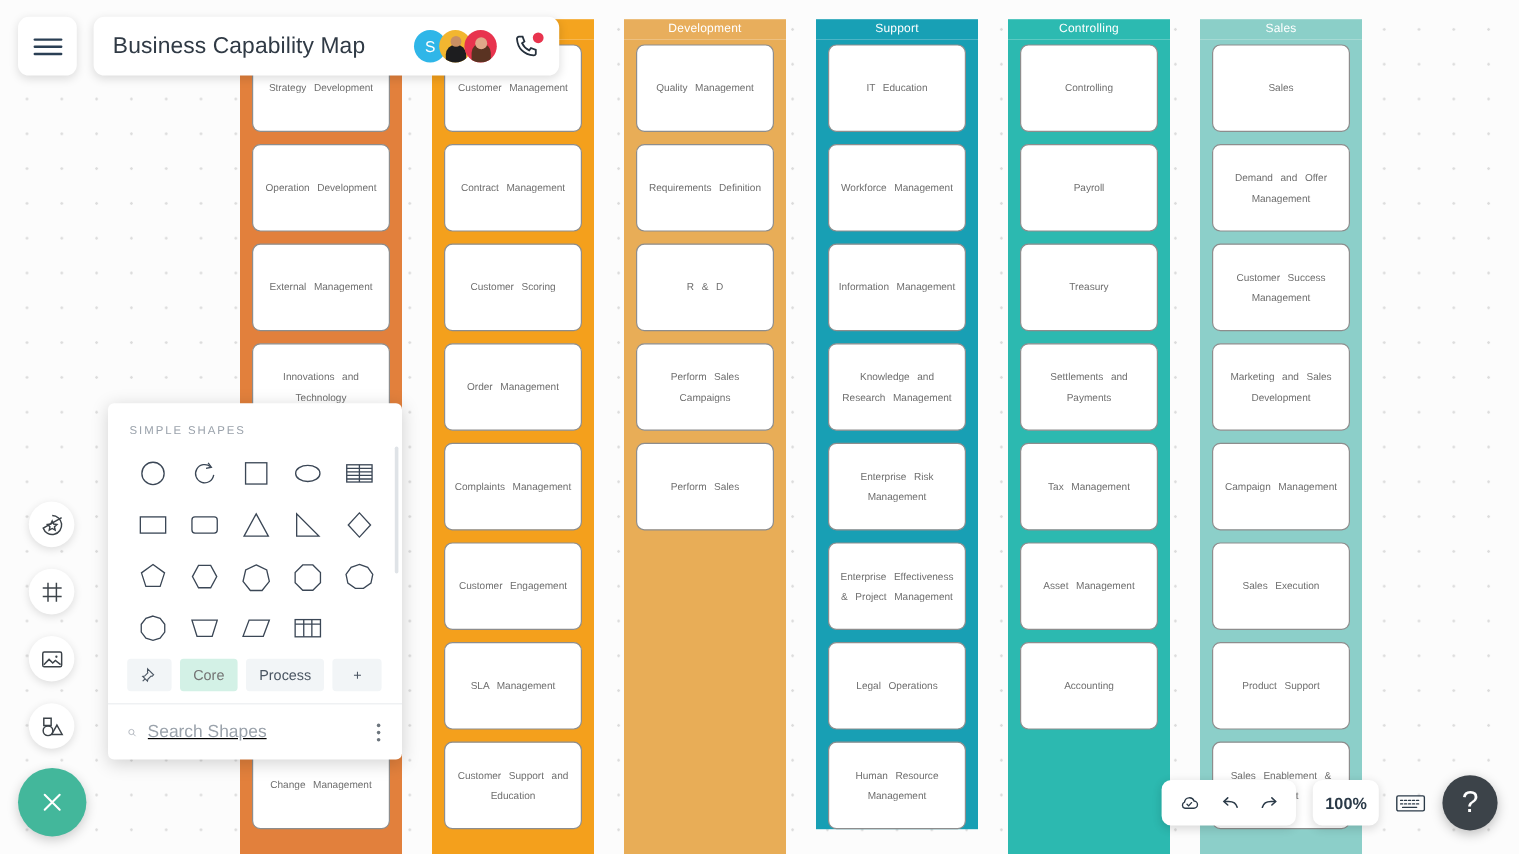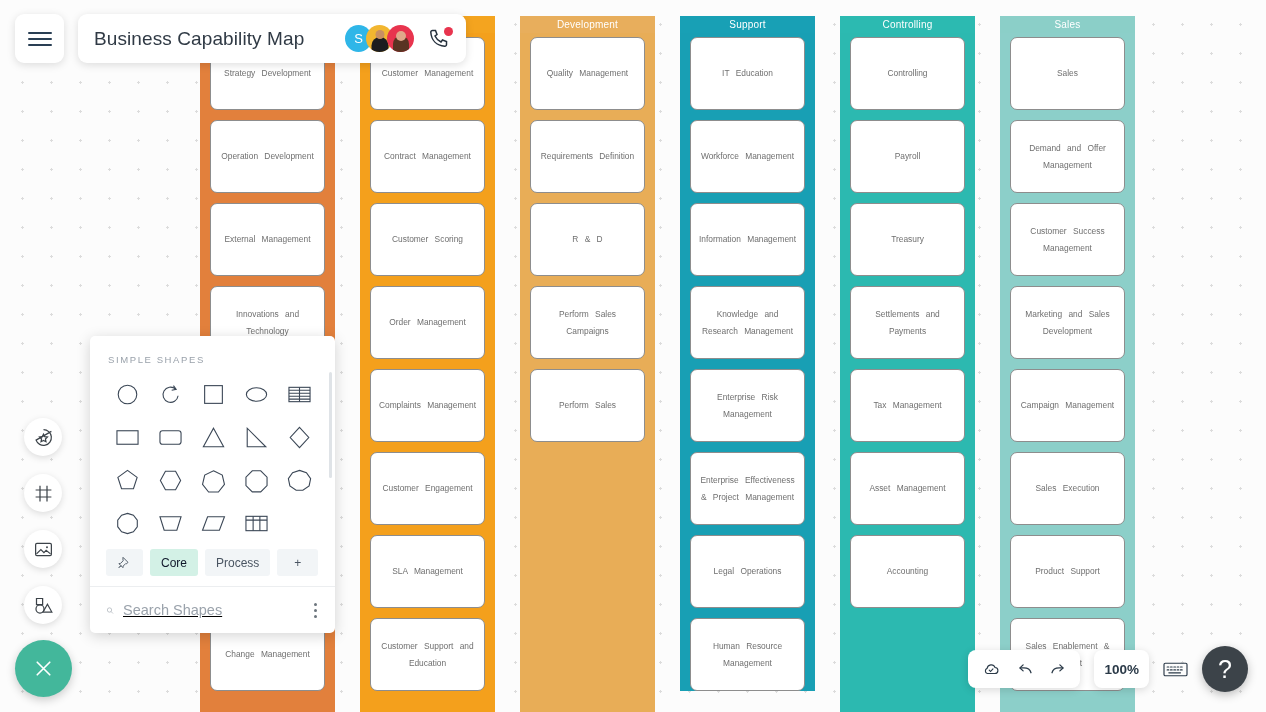--- a/index.html
+++ b/index.html
@@ -187,21 +187,21 @@
     border-bottom: 1px solid #eceef0;
   }
   .tab-chip {
     height: 27px; min-width: 41px;
     background: #f2f5f7;
     border-radius: 3px;
     display: flex; align-items: center; justify-content: center;
     font-size: 12px; color: #4a5562;
     padding: 0 11px;
   }
-  .tab-chip.active { background: #d3f1e6; color: #0f172a; }
+  .tab-chip.active { background: #d3f1e6; color: #737373; }
   .tab-chip.icon-chip { padding: 0; min-width: 37px; }
   .search-row {
     display: flex; align-items: center;
     padding: 0 14px 0 16px;
     height: 50px;
     text-decoration: underline;
   }
   .search-input {
     border: none; outline: none;
     font-family: "Liberation Sans", sans-serif;

